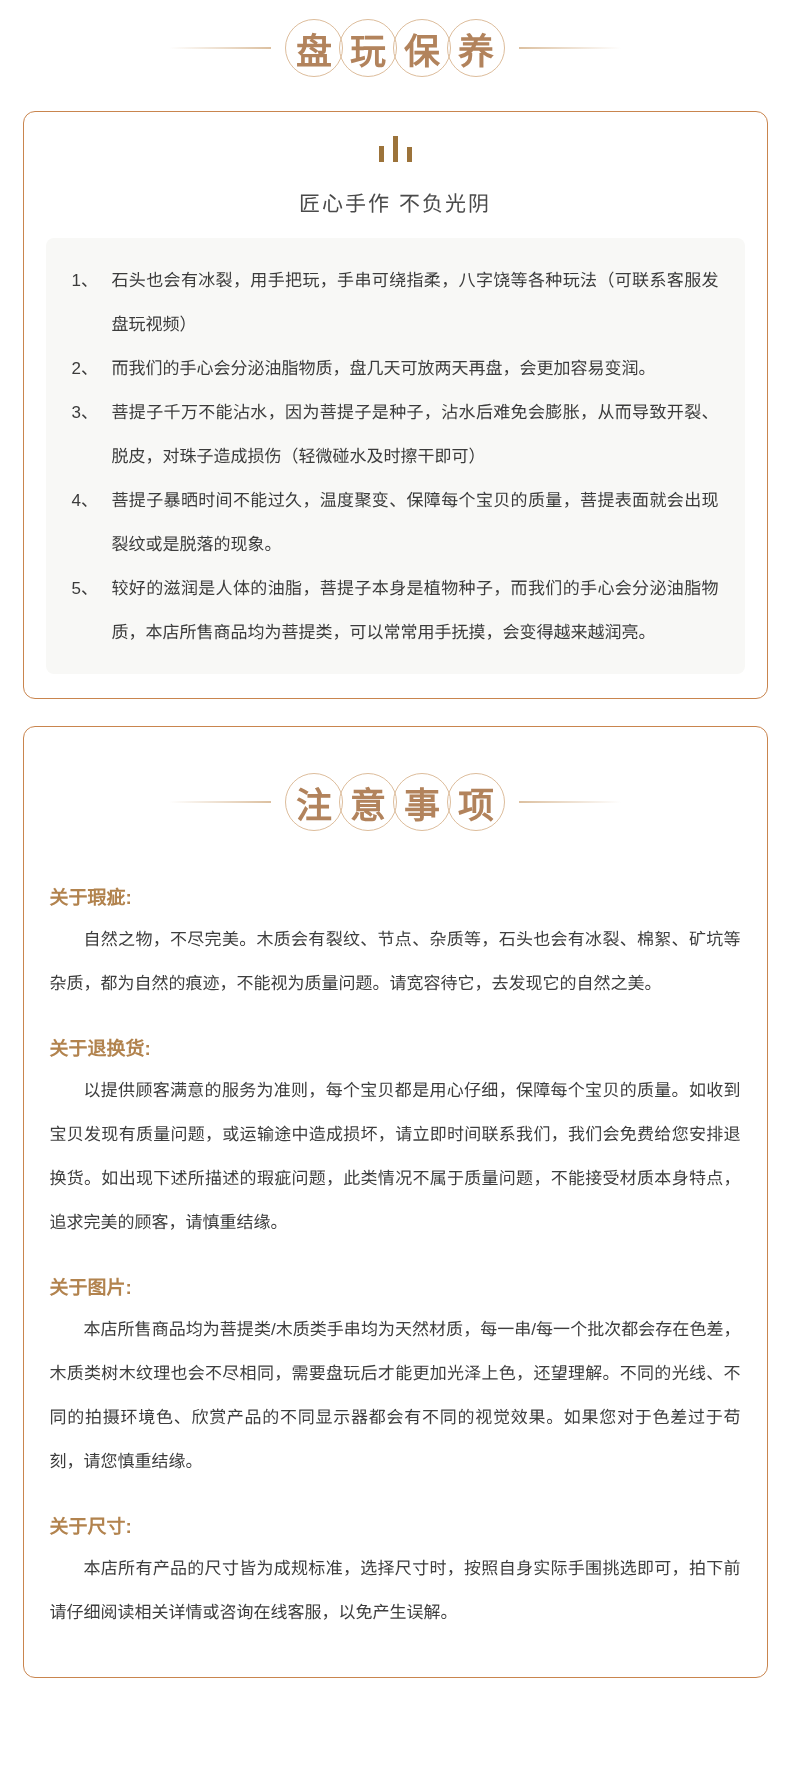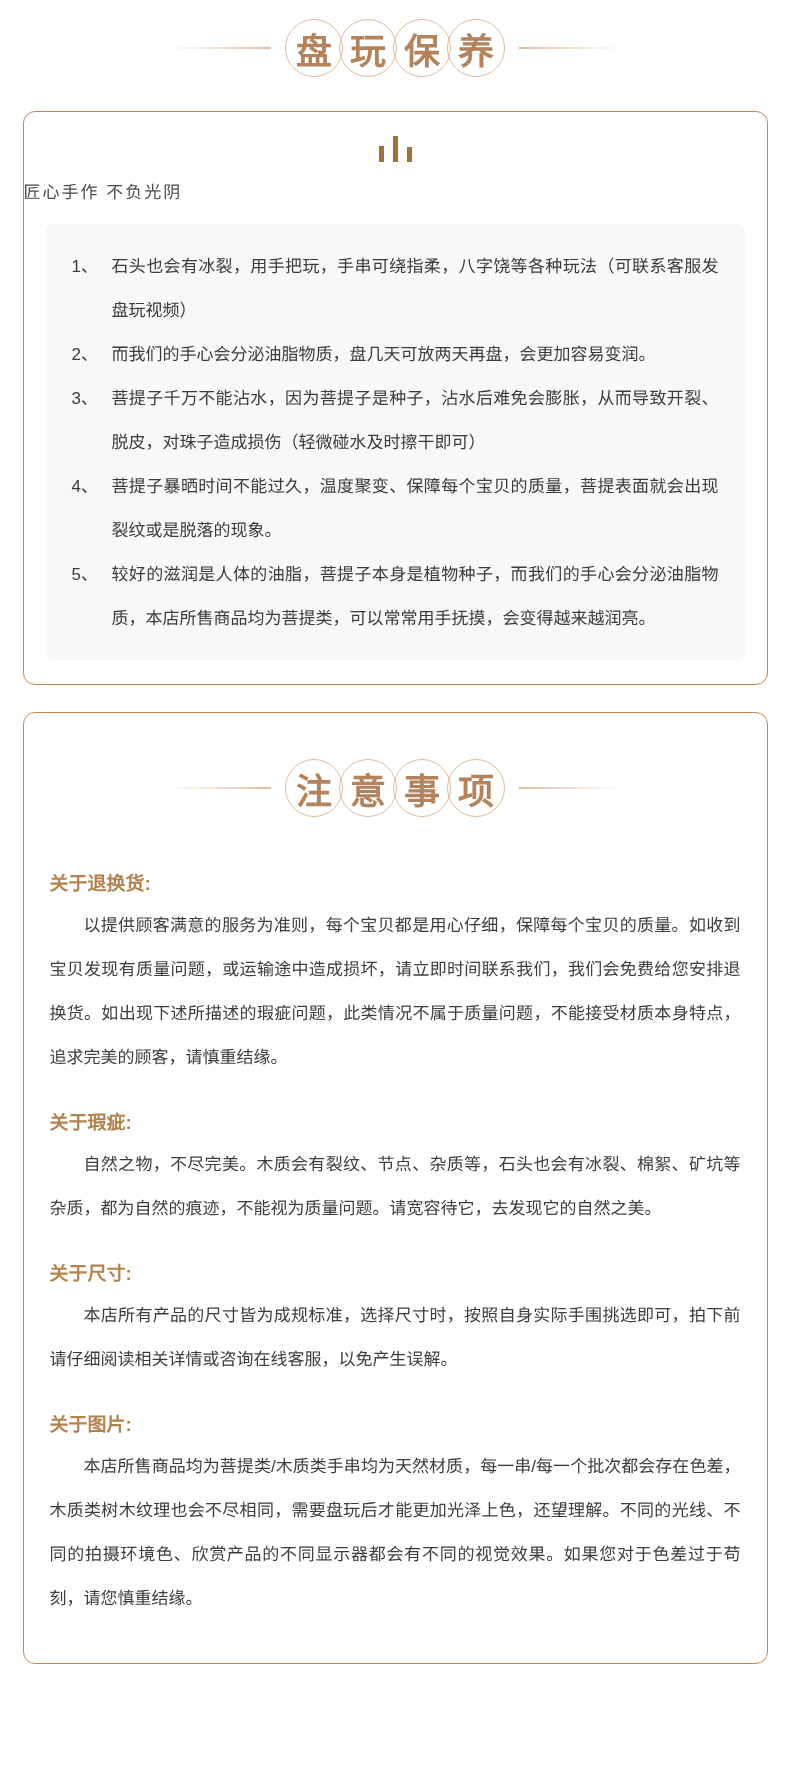--- a/index.html
+++ b/index.html
@@ -37,22 +37,22 @@
   .card.notice-card { padding-bottom: 42px; margin-top: 27px; }
 
   
   .bars-icon { display: flex; align-items: flex-end; justify-content: center; gap: 9px; height: 26px; margin-top: 24px; }
   .bars-icon .bar { width: 5px; background: #9c733a; }
   .bars-icon .b1 { height: 16px; }
   .bars-icon .b2 { height: 26px; }
   .bars-icon .b3 { height: 15px; }
 
   .motto {
-    font-size: 17px; color: #4a4a4a;
-    margin-top: 16px; letter-spacing: 2px;
+    text-align: center; font-size: 21px; color: #4a4a4a;
+    margin-top: 25px; letter-spacing: 2px;
   }
 
   
   .care-list {
     list-style: none; margin: 21px 22px 0; padding: 21px 26px 19px;
     background: #f8f8f6; border-radius: 8px;
   }
   .care-item { display: flex; font-size: 17px; line-height: 44px; color: #3b3b3b; }
   .care-item .num { flex: 0 0 40px; }
   .care-item .txt { flex: 1; text-align: justify; }
@@ -129,31 +129,31 @@
           <span class="circle-char">意</span>
           <span class="circle-char">事</span>
           <span class="circle-char">项</span>
         </span>
       <span class="deco-line right"></span>
     </div>
 
     <div class="notice-sections">
 
     <section class="notice-section">
+        <h3 class="sec-heading">关于瑕疵:</h3>
+        <p class="sec-body">自然之物，不尽完美。木质会有裂纹、节点、杂质等，石头也会有冰裂、棉絮、矿坑等杂质，都为自然的痕迹，不能视为质量问题。请宽容待它，去发现它的自然之美。</p>
+      </section>
+        <section class="notice-section">
         <h3 class="sec-heading">关于退换货:</h3>
         <p class="sec-body">以提供顾客满意的服务为准则，每个宝贝都是用心仔细，保障每个宝贝的质量。如收到宝贝发现有质量问题，或运输途中造成损坏，请立即时间联系我们，我们会免费给您安排退换货。如出现下述所描述的瑕疵问题，此类情况不属于质量问题，不能接受材质本身特点，追求完美的顾客，请慎重结缘。</p>
       </section>
         <section class="notice-section">
-        <h3 class="sec-heading">关于瑕疵:</h3>
-        <p class="sec-body">自然之物，不尽完美。木质会有裂纹、节点、杂质等，石头也会有冰裂、棉絮、矿坑等杂质，都为自然的痕迹，不能视为质量问题。请宽容待它，去发现它的自然之美。</p>
+        <h3 class="sec-heading">关于图片:</h3>
+        <p class="sec-body">本店所售商品均为菩提类/木质类手串均为天然材质，每一串/每一个批次都会存在色差，木质类树木纹理也会不尽相同，需要盘玩后才能更加光泽上色，还望理解。不同的光线、不同的拍摄环境色、欣赏产品的不同显示器都会有不同的视觉效果。如果您对于色差过于苟刻，请您慎重结缘。</p>
       </section>
         <section class="notice-section">
         <h3 class="sec-heading">关于尺寸:</h3>
         <p class="sec-body">本店所有产品的尺寸皆为成规标准，选择尺寸时，按照自身实际手围挑选即可，拍下前请仔细阅读相关详情或咨询在线客服，以免产生误解。</p>
-      </section>
-        <section class="notice-section">
-        <h3 class="sec-heading">关于图片:</h3>
-        <p class="sec-body">本店所售商品均为菩提类/木质类手串均为天然材质，每一串/每一个批次都会存在色差，木质类树木纹理也会不尽相同，需要盘玩后才能更加光泽上色，还望理解。不同的光线、不同的拍摄环境色、欣赏产品的不同显示器都会有不同的视觉效果。如果您对于色差过于苟刻，请您慎重结缘。</p>
       </section>
       </div>
   </div>
 
 </div>
 
 </body></html>

